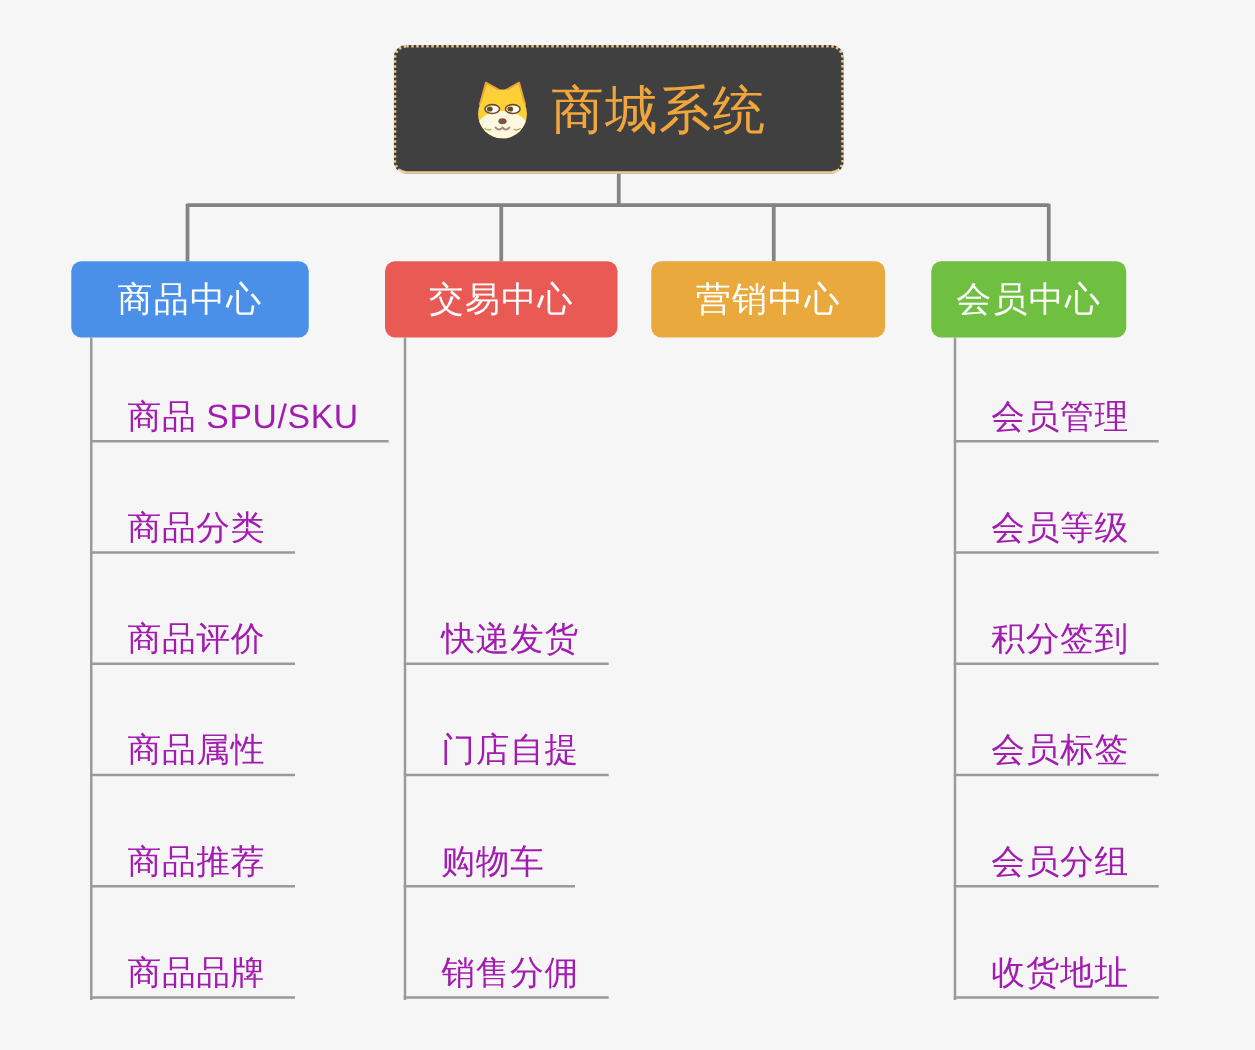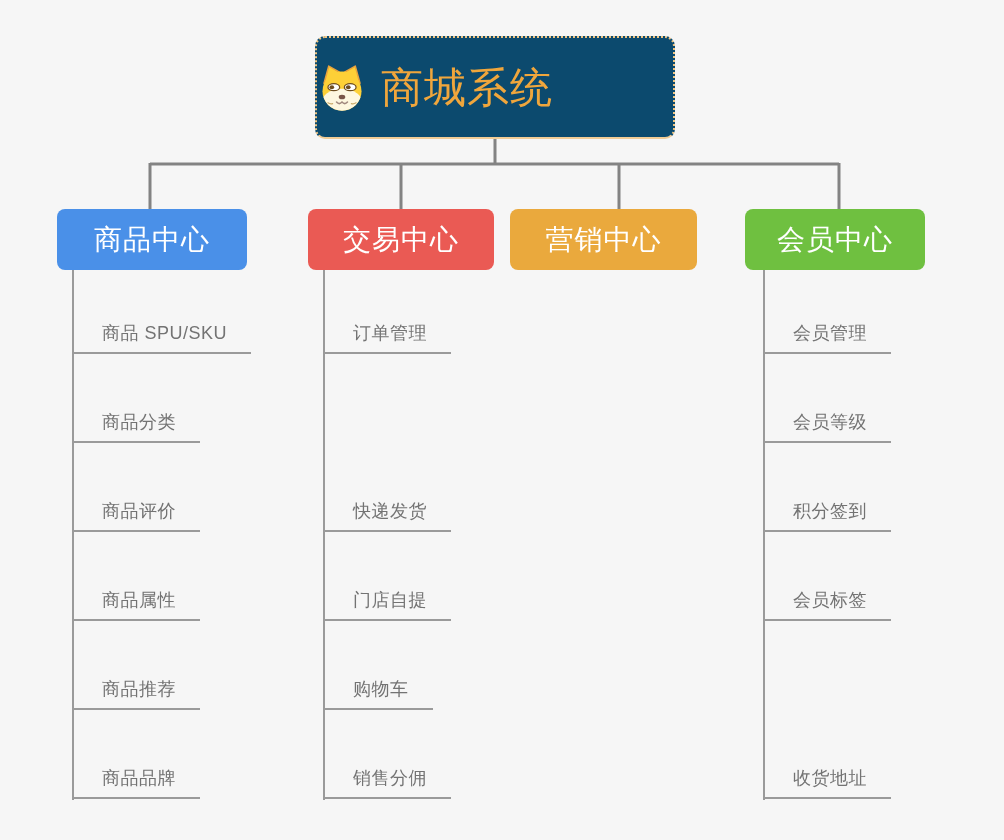--- a/index.html
+++ b/index.html
@@ -10,25 +10,25 @@
     position: relative;
     overflow: hidden;
   }
   .canvas { position: absolute; inset: 0; width: 1004px; height: 840px; }
 
   
   .root-node {
     position: absolute;
     left: 315px; top: 36px;
     width: 360px; height: 103px;
-    background: #0c4a6e;
+    background: #404040;
     border: 2px dotted #efc583;
     border-bottom: 2px solid #f2cd96;
     border-radius: 10px;
-    display: flex; align-items: center; justify-content: flex-start;
+    display: flex; align-items: center; justify-content: center;
     gap: 14px;
     cursor: default;
   }
   .root-title {
     font-size: 42px;
     letter-spacing: 1px;
     white-space: nowrap;
   }
   .dog { width: 50px; height: 50px; flex: 0 0 auto; }
 
@@ -41,22 +41,22 @@
     top: 209px; height: 61px;
     border-radius: 8px;
     color: #ffffff;
     font-size: 28px;
     display: flex; align-items: center; justify-content: center;
     white-space: nowrap;
     letter-spacing: 1px;
   }
   .branch-1 { left: 57px;  width: 190px; }
   .branch-2 { left: 308px; width: 186px; }
-  .branch-3 { left: 510px; width: 187px; }
-  .branch-4 { left: 745px; width: 180px; }
+  .branch-3 { left: 521px; width: 187px; }
+  .branch-4 { left: 745px; width: 156px; }
 
   
   .column {
     position: absolute;
     top: 270px;
     height: 530px;
     width: 250px;
     border-left: 2px solid #9a9a9a;
   }
   .col-1 { left: 72px; }
@@ -65,22 +65,22 @@
   .col-4 { left: 763px; }
 
   .child {
     position: absolute;
     left: -2px;
     height: 38px;
     line-height: 34px;
     display: inline-block;
     white-space: nowrap;
     padding: 0 24px 0 30px;
-    font-size: 18px;
-    color: #737373;
+    font-size: 27px;
+    color: #a21caf;
     border-bottom: 2px solid #9a9a9a;
     letter-spacing: 0.5px;
   }
   .r1 { top: 46px; }
   .r2 { top: 135px; }
   .r3 { top: 224px; }
   .r4 { top: 313px; }
   .r5 { top: 402px; }
   .r6 { top: 491px; }
 </style>
@@ -128,29 +128,29 @@
   <div class="column col-1">
     <div class="child r1">商品 SPU/SKU</div>
     <div class="child r2">商品分类</div>
     <div class="child r3">商品评价</div>
     <div class="child r4">商品属性</div>
     <div class="child r5">商品推荐</div>
     <div class="child r6">商品品牌</div>
   </div>
 
   <div class="column col-2">
-    <div class="child r1">订单管理</div>
     <div class="child r3">快递发货</div>
     <div class="child r4">门店自提</div>
     <div class="child r5">购物车</div>
     <div class="child r6">销售分佣</div>
   </div>
 
 
   <div class="column col-4">
     <div class="child r1">会员管理</div>
     <div class="child r2">会员等级</div>
     <div class="child r3">积分签到</div>
     <div class="child r4">会员标签</div>
+    <div class="child r5">会员分组</div>
     <div class="child r6">收货地址</div>
   </div>
 
 </div>
 
 </body></html>

